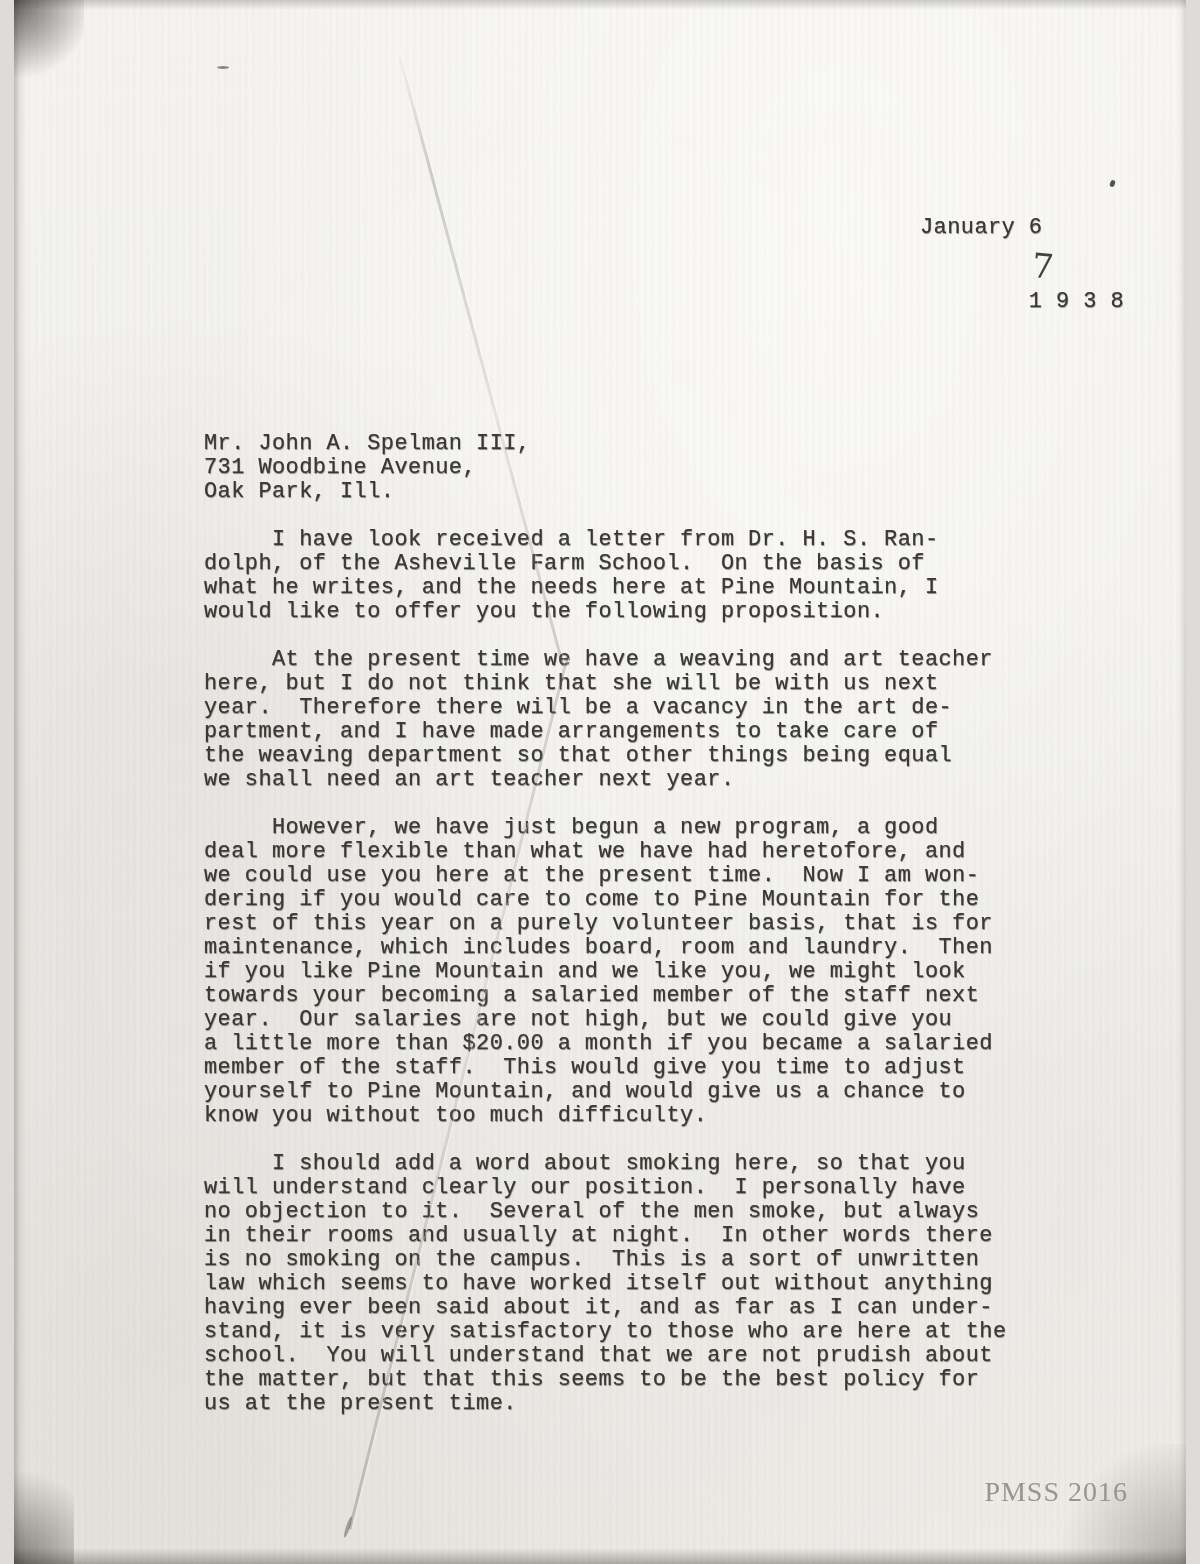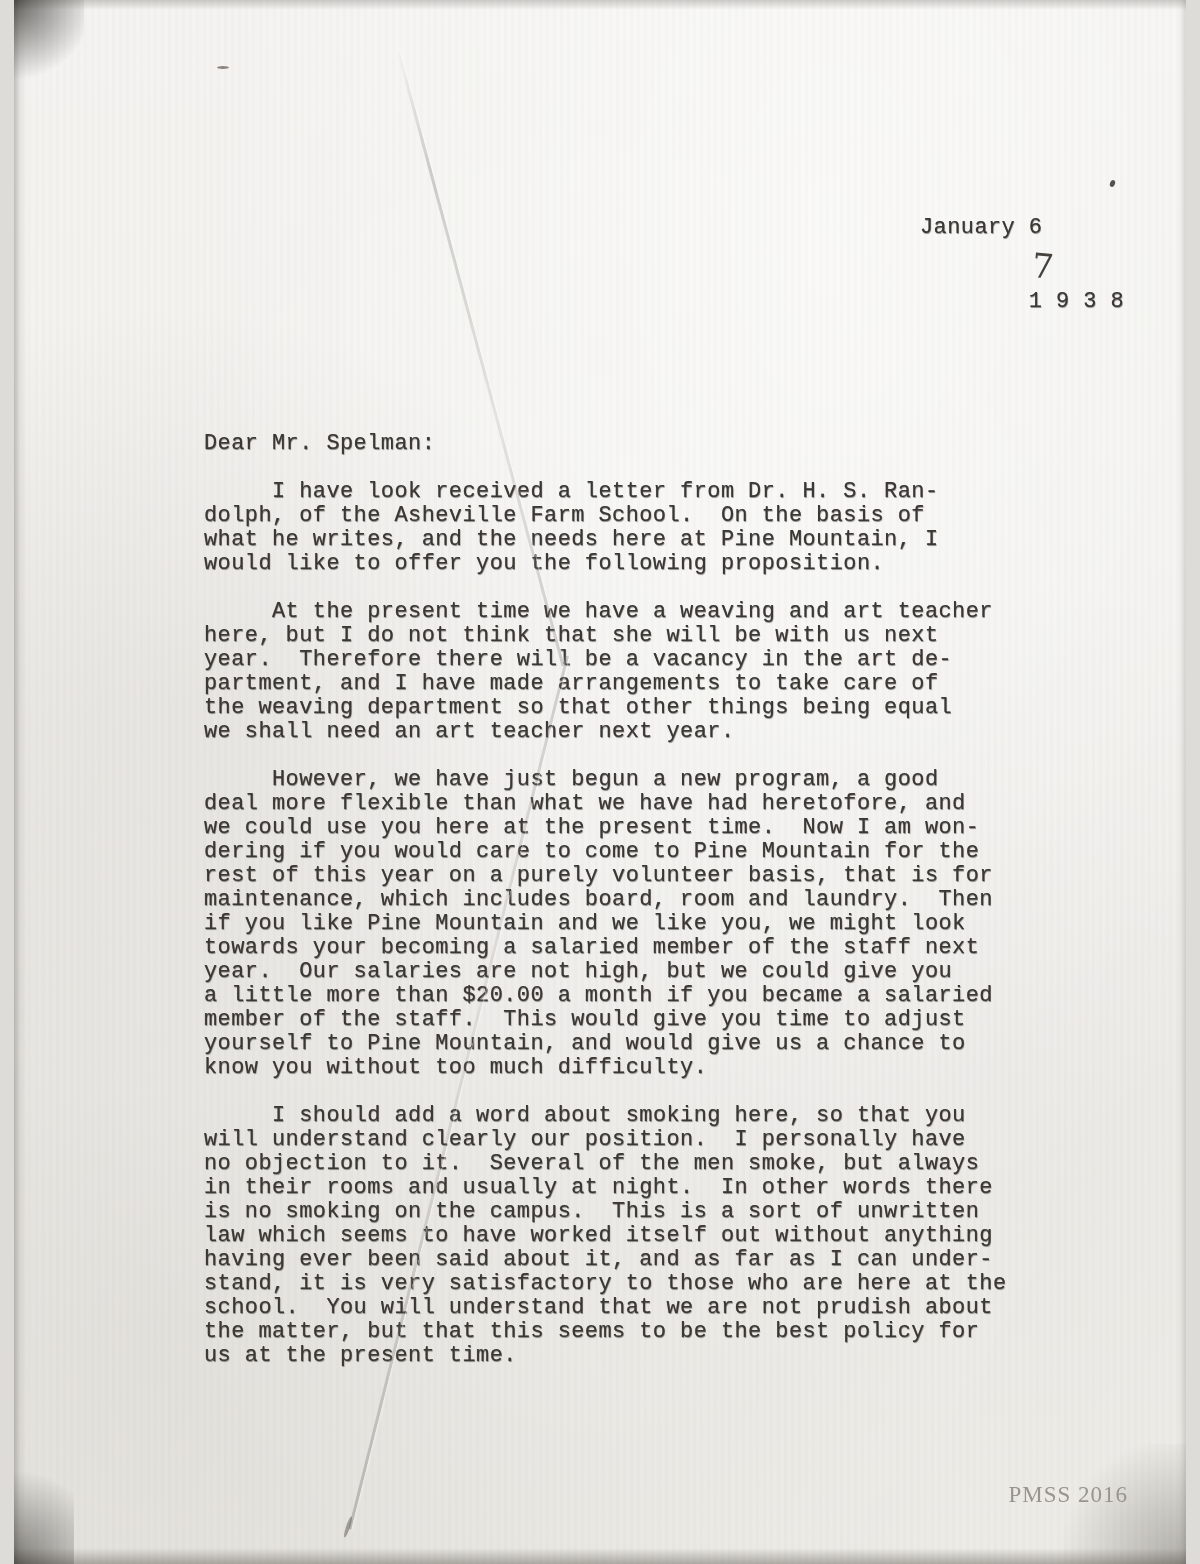--- a/index.html
+++ b/index.html
@@ -42,21 +42,21 @@
     font-size: 34px; color: #45423e;
     transform: rotate(5deg);
     text-shadow: none;
     letter-spacing: 0;
   }
   .letter-body { position: absolute; left: 190px; top: 432px; width: 880px; }
   .block { margin-bottom: 24px; }
   .watermark {
     position: absolute; right: 58px; bottom: 56px;
     font-family: "Liberation Serif", "DejaVu Serif", serif;
-    font-size: 23px; color: #98948f; letter-spacing: 1px;
+    font-size: 28px; color: #98948f; letter-spacing: 1px;
   }
   
   .crease { position: absolute; pointer-events: none; }
   .crease-1 {
     left: 382px; top: 48px; width: 3px; height: 640px;
     transform-origin: top center; transform: rotate(-15deg);
     background: linear-gradient(to bottom, rgba(255,255,255,0) 0%, rgba(110,106,100,0.30) 20%, rgba(150,146,140,0.18) 60%, rgba(110,106,100,0.28) 100%);
     box-shadow: 1px 0 2px rgba(255,255,255,0.5);
   }
   .crease-2 {
@@ -95,21 +95,23 @@
 
     <div class="date-block">
       <div class="typewriter">January 6</div>
       <div class="typewriter year-line">
         <span>1 9 3 8</span>
         <span class="year-hand">7</span>
       </div>
     </div>
 
     <div class="letter-body">
-      <div class="typewriter block">Dear Mr. Spelman:</div>
+      <div class="typewriter block">Mr. John A. Spelman III,
+731 Woodbine Avenue,
+Oak Park, Ill.</div>
       <div class="typewriter block">     I have look received a letter from Dr. H. S. Ran-
 dolph, of the Asheville Farm School.  On the basis of
 what he writes, and the needs here at Pine Mountain, I
 would like to offer you the following proposition.</div>
       <div class="typewriter block">     At the present time we have a weaving and art teacher
 here, but I do not think that she will be with us next
 year.  Therefore there will be a vacancy in the art de-
 partment, and I have made arrangements to take care of
 the weaving department so that other things being equal
 we shall need an art teacher next year.</div>

